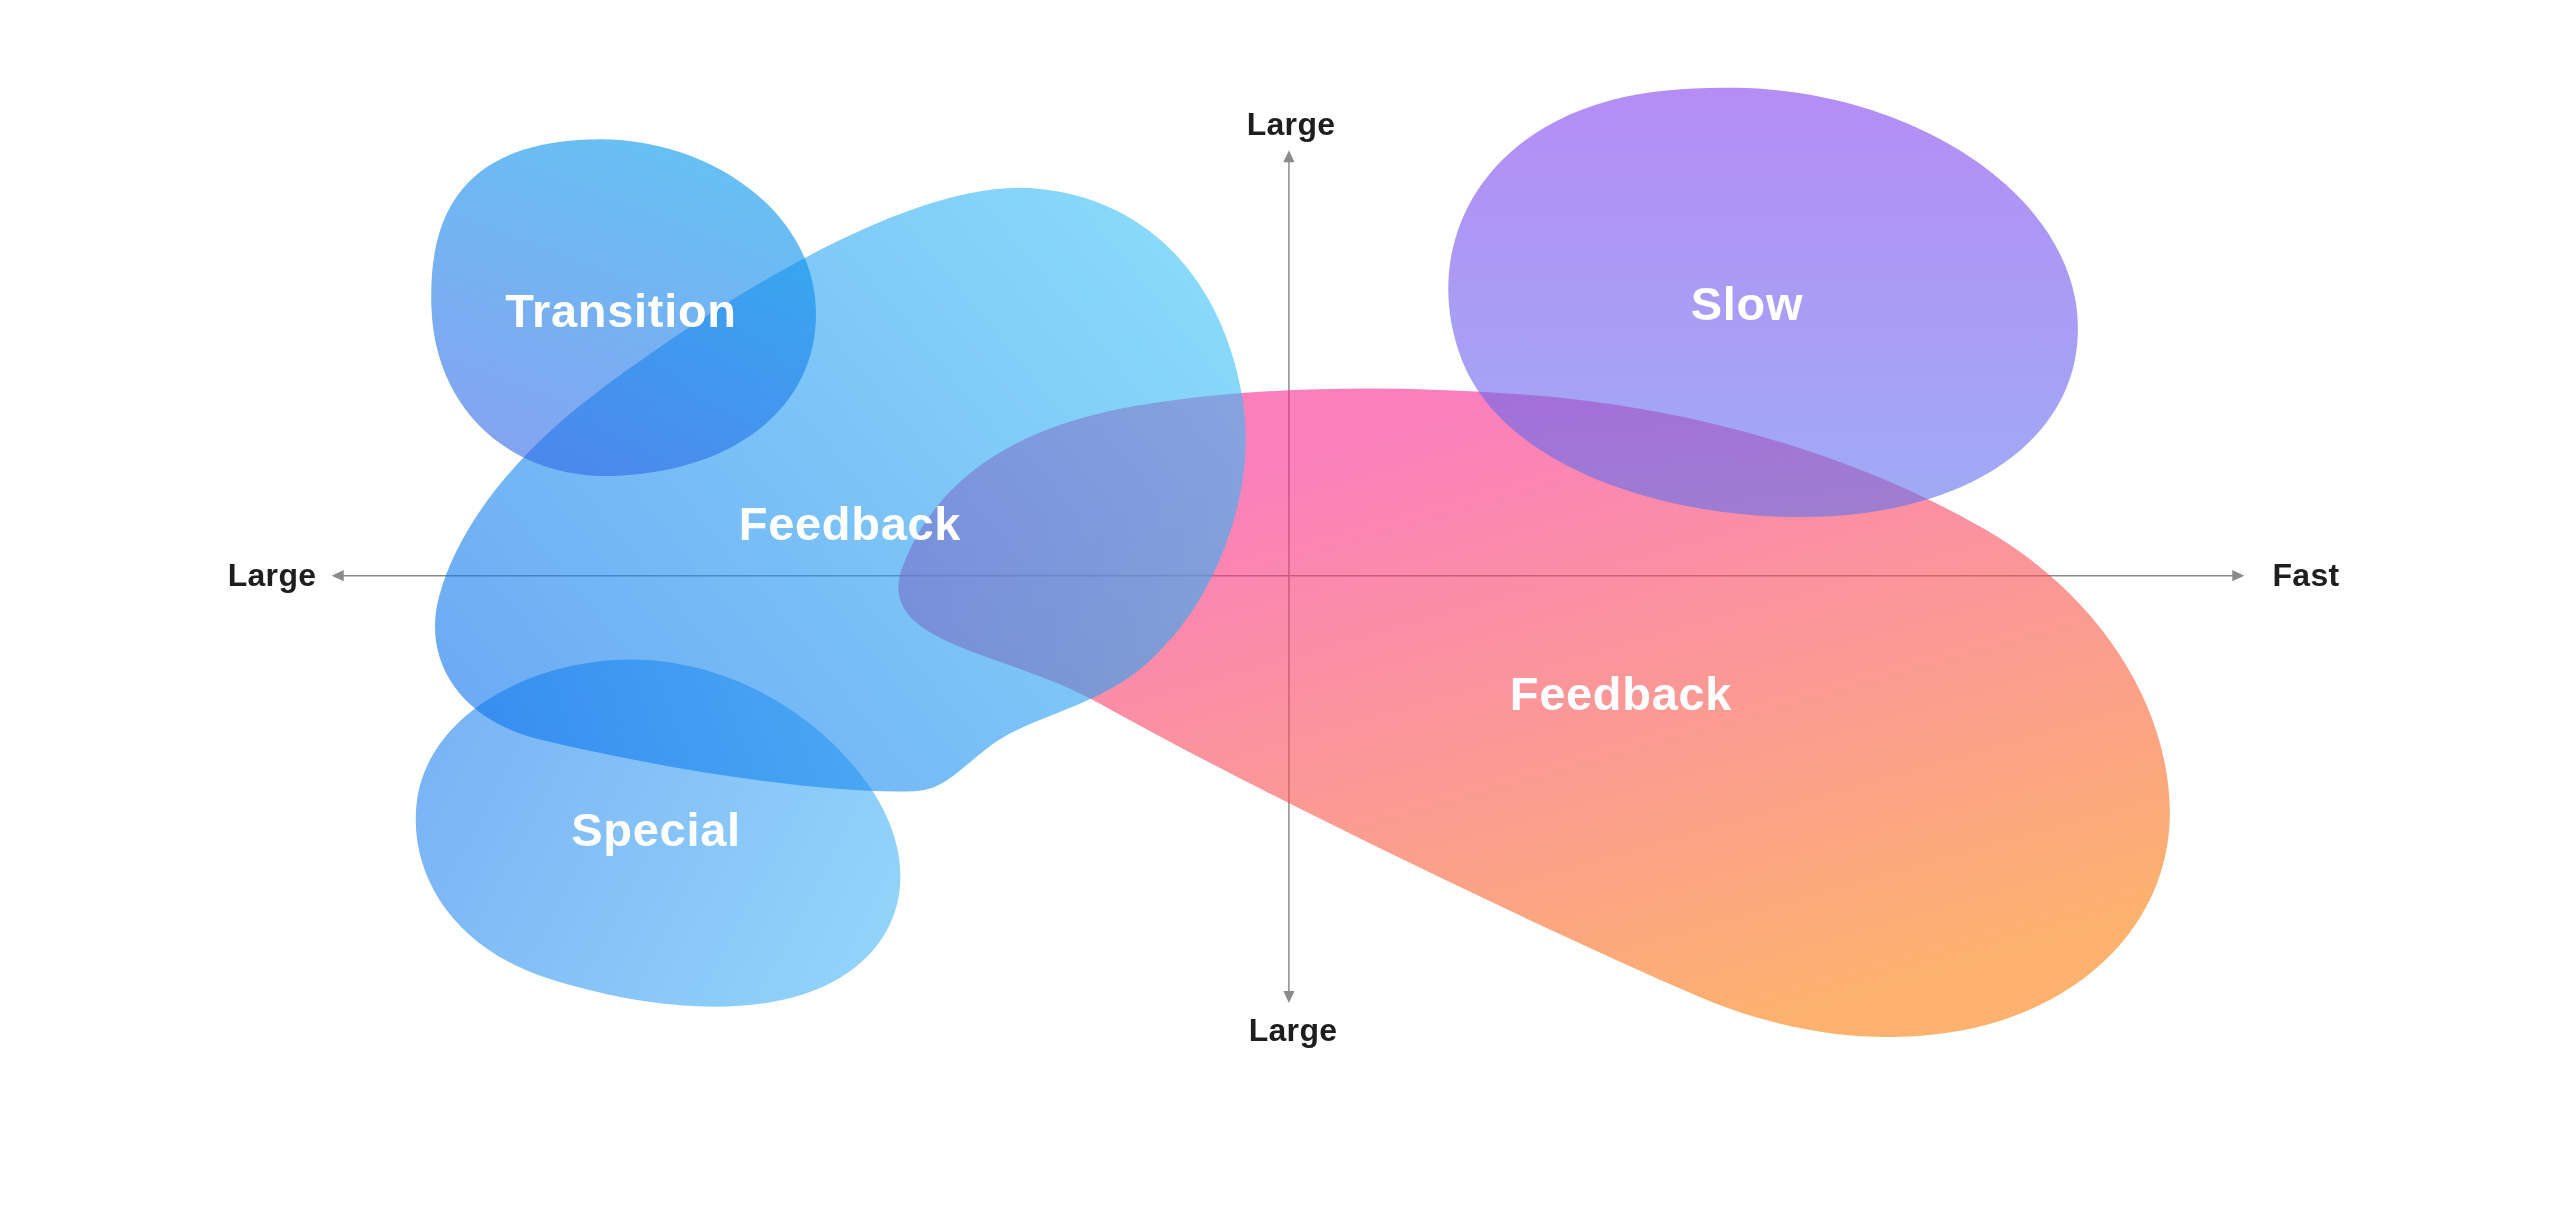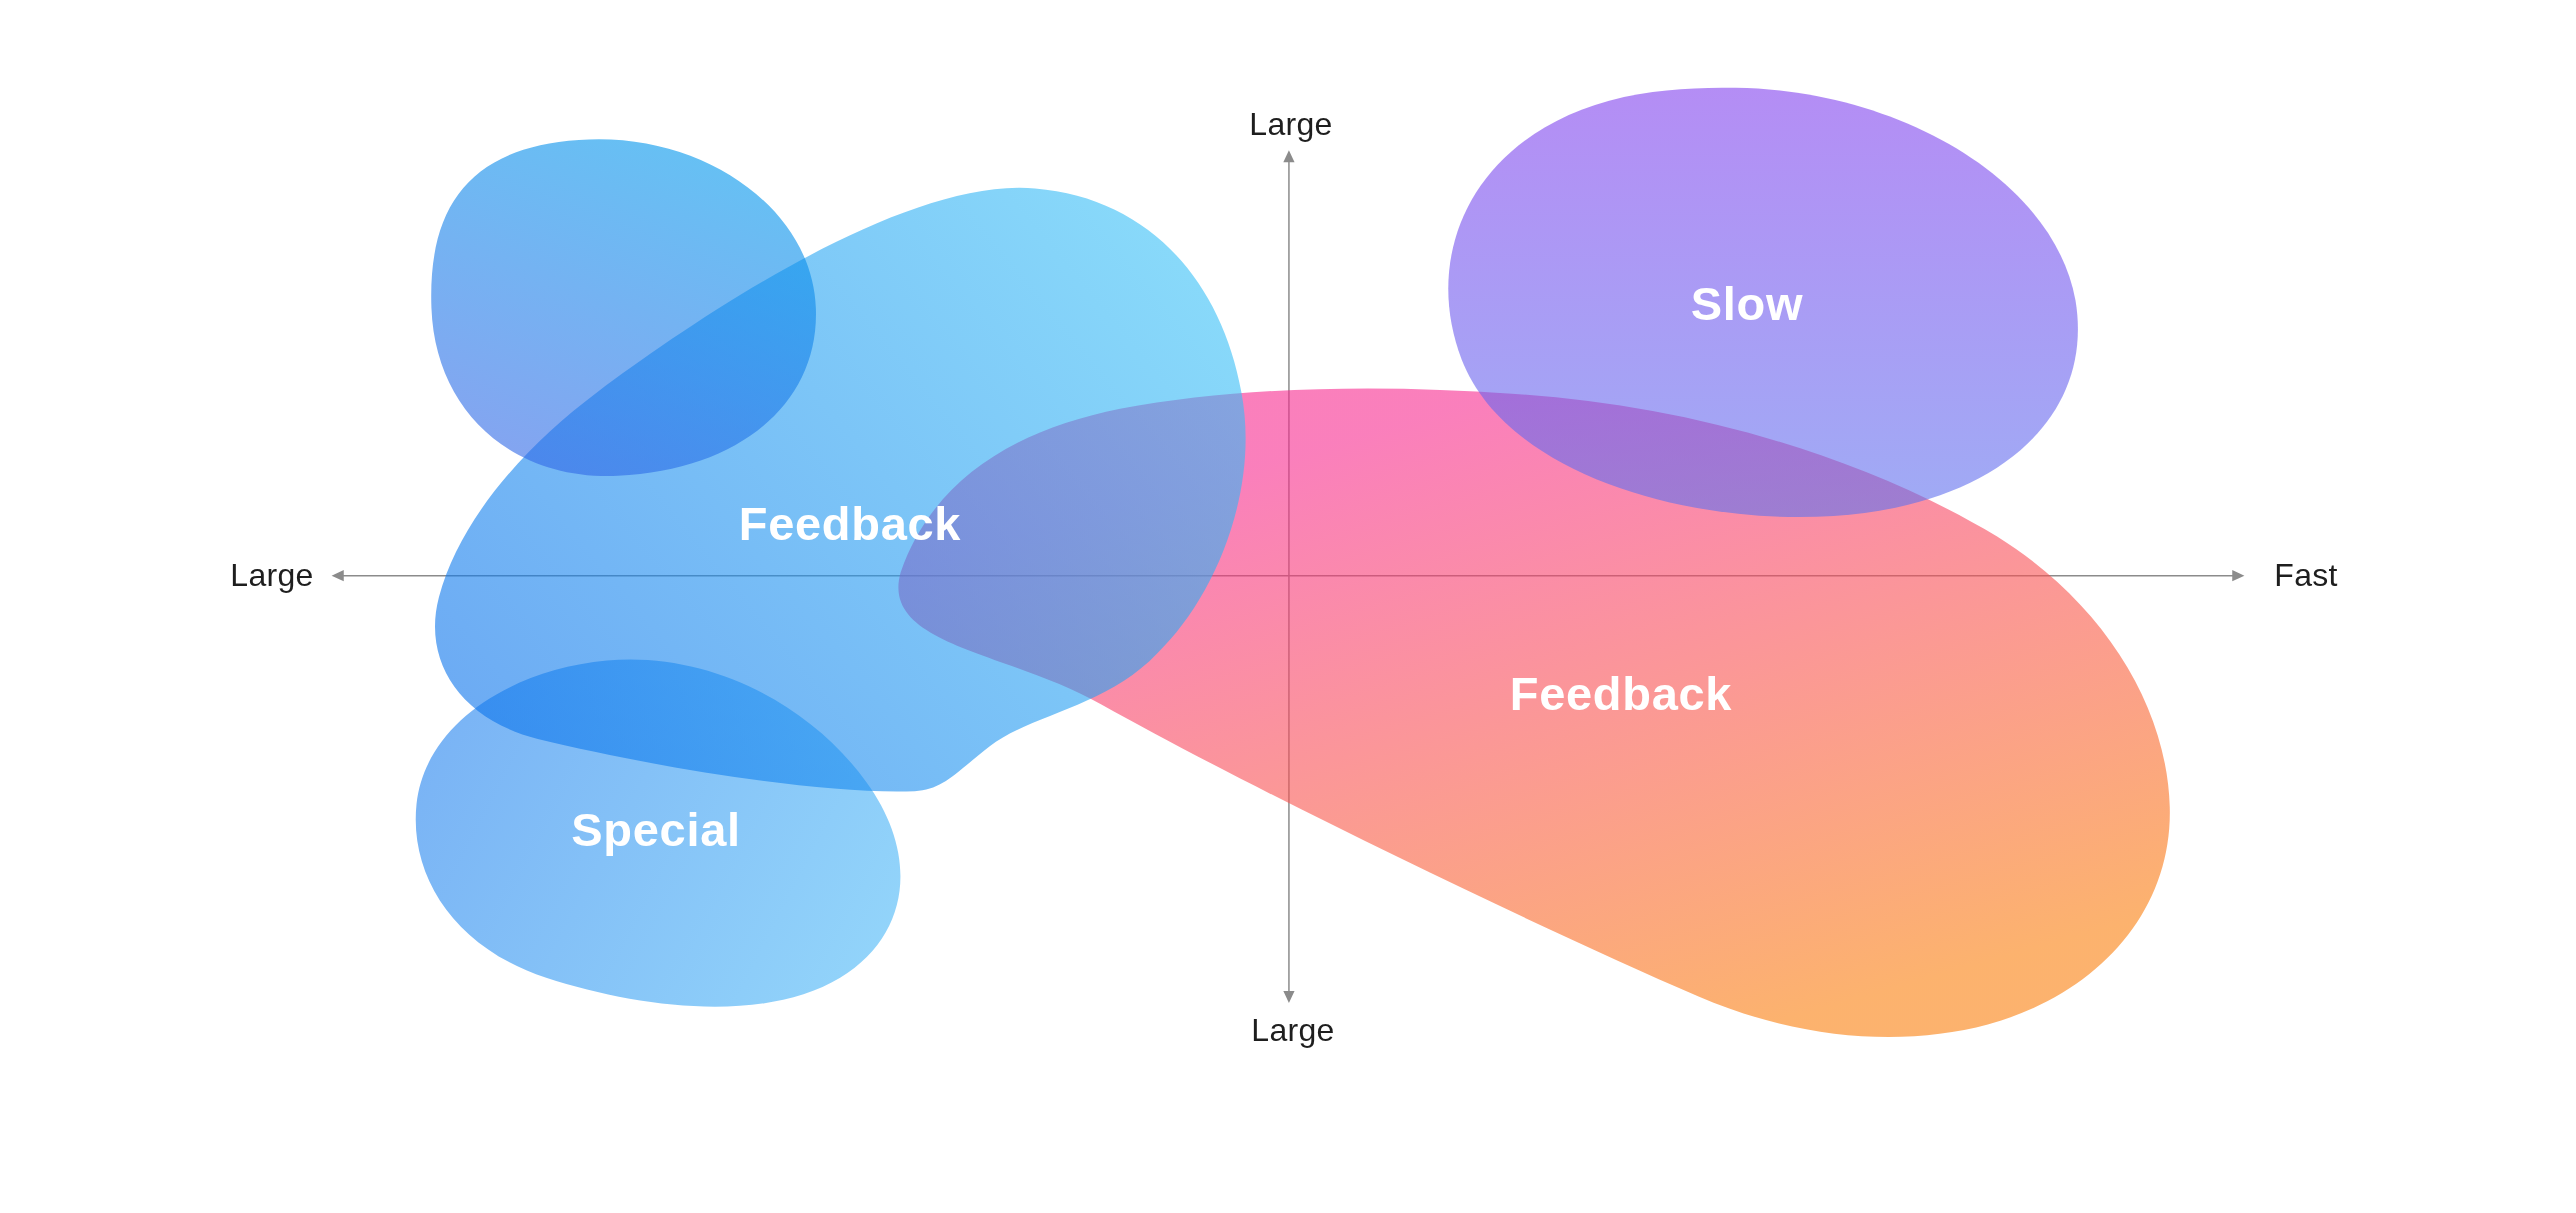--- a/index.html
+++ b/index.html
@@ -32,21 +32,21 @@
     stroke-width: 1.6;
   }
   .arrow-tip {
     fill: #8b8b8b;
     stroke: none;
   }
   .axis-label {
     position: absolute;
     transform: translate(-50%, -50%);
     font-size: 32px;
-    font-weight: 400;
+    font-weight: 700;
     color: #1e1e1e;
     letter-spacing: 0.3px;
     white-space: nowrap;
   }
   .blob-label {
     position: absolute;
     transform: translate(-50%, -50%);
     font-size: 47px;
     font-weight: 600;
     color: #ffffff;
@@ -130,19 +130,20 @@
                C 1522,270 1580,140 1740,104
                C 1782,95 1820,94 1860,94 Z"></path>
     </g>
   </svg>
 
   <div class="axis-label" style="left:1291px; top:124px">Large</div>
   <div class="axis-label" style="left:1293px; top:1030px">Large</div>
   <div class="axis-label" style="left:272px; top:575px">Large</div>
   <div class="axis-label" style="left:2306px; top:575px">Fast</div>
 
+  <div class="blob-label" style="left:621px; top:310px">Transition</div>
   <div class="blob-label" style="left:850px; top:523px">Feedback</div>
   <div class="blob-label" style="left:656px; top:829px">Special</div>
   <div class="blob-label" style="left:1747px; top:303px">Slow</div>
   <div class="blob-label" style="left:1621px; top:693px">Feedback</div>
 
 </div>
 
 
 </body></html>

